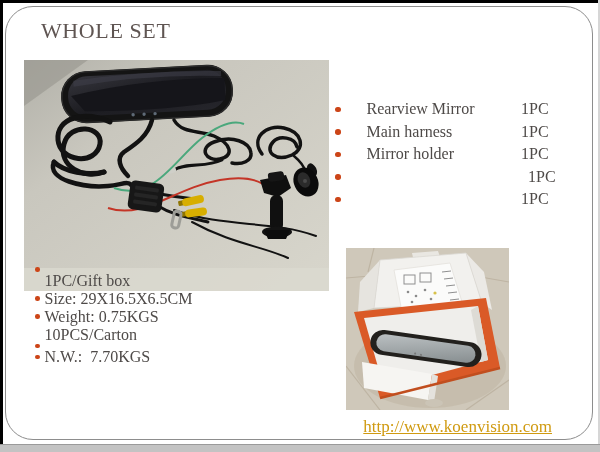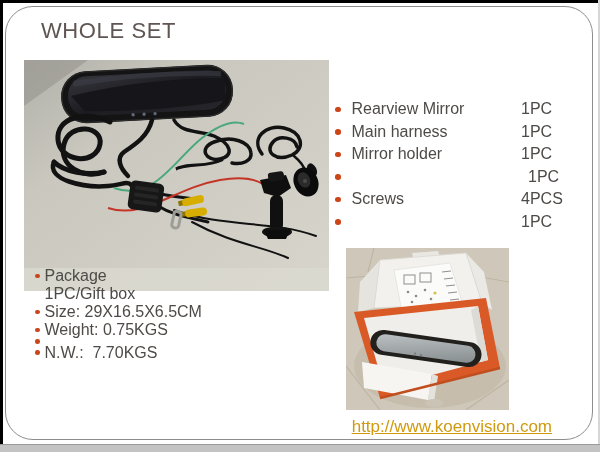--- a/index.html
+++ b/index.html
@@ -1,20 +1,20 @@
 <!DOCTYPE html>
 <html><head>
 <meta charset="utf-8">
 <style>
   html,body { margin:0; padding:0; background:#ffffff; }
   * { box-sizing:border-box; }
   .canvas {
     position:relative; width:600px; height:452px; overflow:hidden;
     background:#ffffff;
-    font-family:Liberation Sans, sans-serif;
+    font-family:Liberation Serif, serif;
   }
   .edge-top    { position:absolute; left:0; top:0; width:600px; height:3px; background:#000; }
   .edge-left   { position:absolute; left:0; top:0; width:3px; height:444px; background:#000; }
   .edge-right  { position:absolute; right:0; top:0; width:2px; height:444px; background:#d6d6d6; }
   .bottom-strip{ position:absolute; left:0; top:444px; width:600px; height:8px;
                  background:#c3c3c3; border-top:1px solid #9a9a9a; }
   .slide {
     position:absolute; left:5px; top:6px; width:588px; height:434px;
     background:#fff; border:1.5px solid #8d8d8d; border-radius:28px;
   }
@@ -26,21 +26,21 @@
   figure { margin:0; padding:0; }
   .kit-photo { position:absolute; left:18px; top:53px; width:305px; height:231px; }
   .box-photo { position:absolute; left:340px; top:241px; width:163px; height:162px; }
 
   ul { list-style:none; margin:0; padding:0; }
 
   
   .components { position:absolute; left:327px; top:91px; width:245px; }
   .components li {
     position:relative; height:22.5px; display:flex; align-items:center;
-    font-size:16px; color:#4e4a48;
+    font-size:16px; color:#4e4a48;gap:15px;
   }
   .components .bullet {
     width:5.5px; height:5.5px; border-radius:50%; background:#cc4518;
     margin:0 11px 0 2px; flex:0 0 auto;
   }
   .components .qty { position:absolute; left:188px; white-space:pre;text-align:right; }
   .components li.qty-indent .qty { left:195px; }
 
   
   .package { position:absolute; left:29px; top:260px; }
@@ -172,45 +172,43 @@
         <span class="bullet"></span>
         <span>Mirror holder</span>
         <span class="qty">1PC</span>
       </li>
       <li class="qty-indent">
         <span class="bullet"></span>
         <span class="qty">1PC</span>
       </li>
       <li>
         <span class="bullet"></span>
-        <span>Screws</span>
-        <span class="qty">4PCS</span>
-      </li>
-      <li>
-        <span class="bullet"></span>
         <span class="qty">1PC</span>
       </li>
     </ul>
 
     <ul class="package">
       <li>
         <span class="bullet"></span>
-        <span class="txt">Package</span>
       </li>
       <li class="cont">
         <span class="bullet"></span>
         <span class="txt">1PC/Gift box</span>
       </li>
       <li>
         <span class="bullet"></span>
         <span class="txt">Size: 29X16.5X6.5CM</span>
       </li>
       <li>
         <span class="bullet"></span>
         <span class="txt">Weight: 0.75KGS</span>
+      </li>
+      <li class="cont">
+        <span class="bullet"></span>
+        <span class="txt">10PCS/Carton</span>
       </li>
       <li>
         <span class="bullet"></span>
       </li>
       <li>
         <span class="bullet"></span>
         <span class="txt">N.W.:  7.70KGS</span>
       </li>
     </ul>
 

